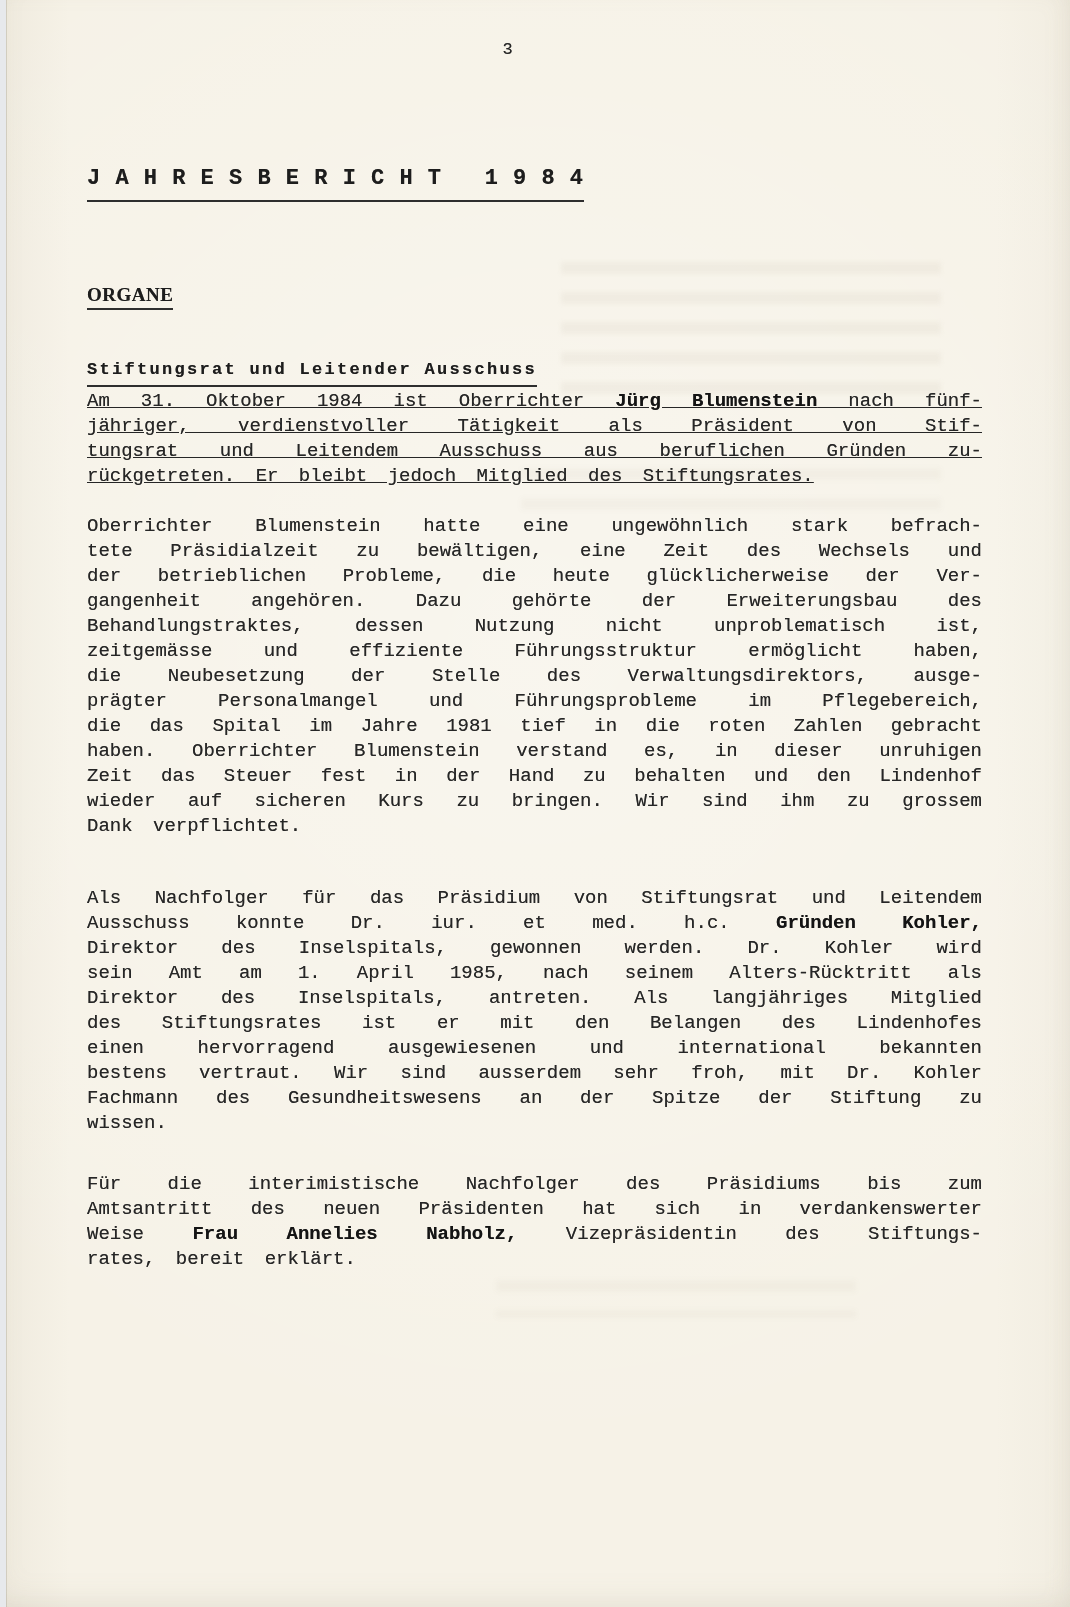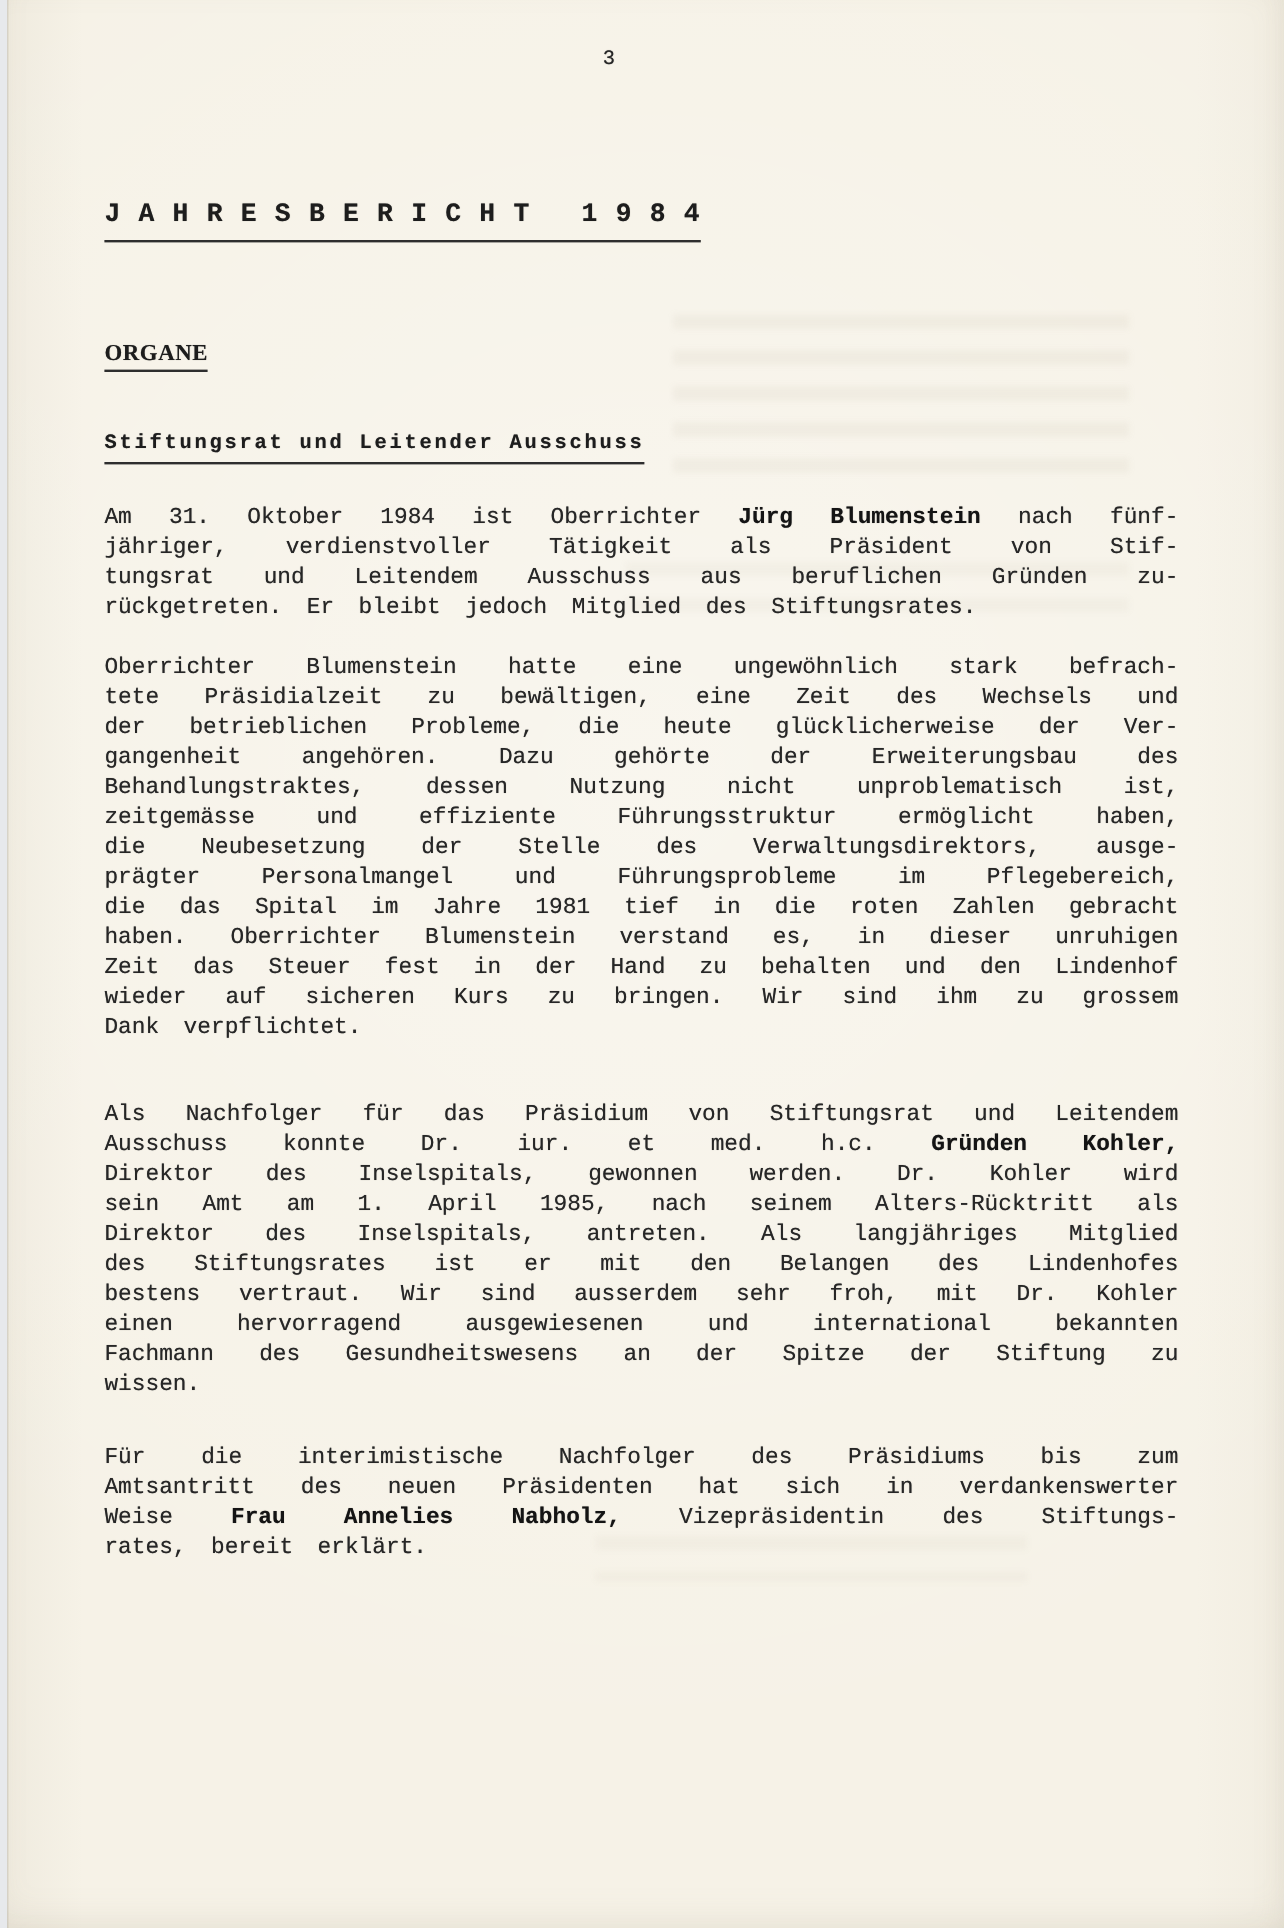--- a/index.html
+++ b/index.html
@@ -85,21 +85,21 @@
     font-size: 17px;
     font-weight: 700;
     letter-spacing: 2.3px;
     line-height: 24px;
     color: #1d1d1d;
     padding-bottom: 3px;
     border-bottom: 2px solid #2e2e2e;
   }
   .paragraphs { font-size: 19px; }
   .para { margin: 0; }
-  .paragraphs .para:nth-of-type(1) { margin-top: 32px; }
+  .paragraphs .para:nth-of-type(1) { margin-top: 2px; text-decoration: underline; }
   .paragraphs .para:nth-of-type(2) { margin-top: 25px; }
   .paragraphs .para:nth-of-type(3) { margin-top: 47px; }
   .paragraphs .para:nth-of-type(4) { margin-top: 36px; }
   .line {
     line-height: 25px;
     text-align: justify;
     text-align-last: justify;
     white-space: normal;
   }
   .line.final {
@@ -150,22 +150,22 @@
             <div class="line"><span>wieder auf sicheren Kurs zu bringen. Wir sind ihm zu grossem</span></div>
             <div class="line final"><span>Dank verpflichtet.</span></div>
           </div>
           <div class="para">
             <div class="line"><span>Als Nachfolger für das Präsidium von Stiftungsrat und Leitendem</span></div>
             <div class="line"><span>Ausschuss konnte Dr. iur. et med. h.c. </span><span class="b">Gründen Kohler,</span></div>
             <div class="line"><span>Direktor des Inselspitals, gewonnen werden. Dr. Kohler wird</span></div>
             <div class="line"><span>sein Amt am 1. April 1985, nach seinem Alters-Rücktritt als</span></div>
             <div class="line"><span>Direktor des Inselspitals, antreten. Als langjähriges Mitglied</span></div>
             <div class="line"><span>des Stiftungsrates ist er mit den Belangen des Lindenhofes</span></div>
+            <div class="line"><span>einen hervorragend ausgewiesenen und international bekannten</span></div>
             <div class="line"><span>bestens vertraut. Wir sind ausserdem sehr froh, mit Dr. Kohler</span></div>
-            <div class="line"><span>einen hervorragend ausgewiesenen und international bekannten</span></div>
             <div class="line"><span>Fachmann des Gesundheitswesens an der Spitze der Stiftung zu</span></div>
             <div class="line final"><span>wissen.</span></div>
           </div>
           <div class="para">
             <div class="line"><span>Für die interimistische Nachfolger des Präsidiums bis zum</span></div>
             <div class="line"><span>Amtsantritt des neuen Präsidenten hat sich in verdankenswerter</span></div>
             <div class="line"><span>Weise </span><span class="b">Frau Annelies Nabholz,</span><span> Vizepräsidentin des Stiftungs-</span></div>
             <div class="line final"><span>rates, bereit erklärt.</span></div>
           </div>
         </div>

